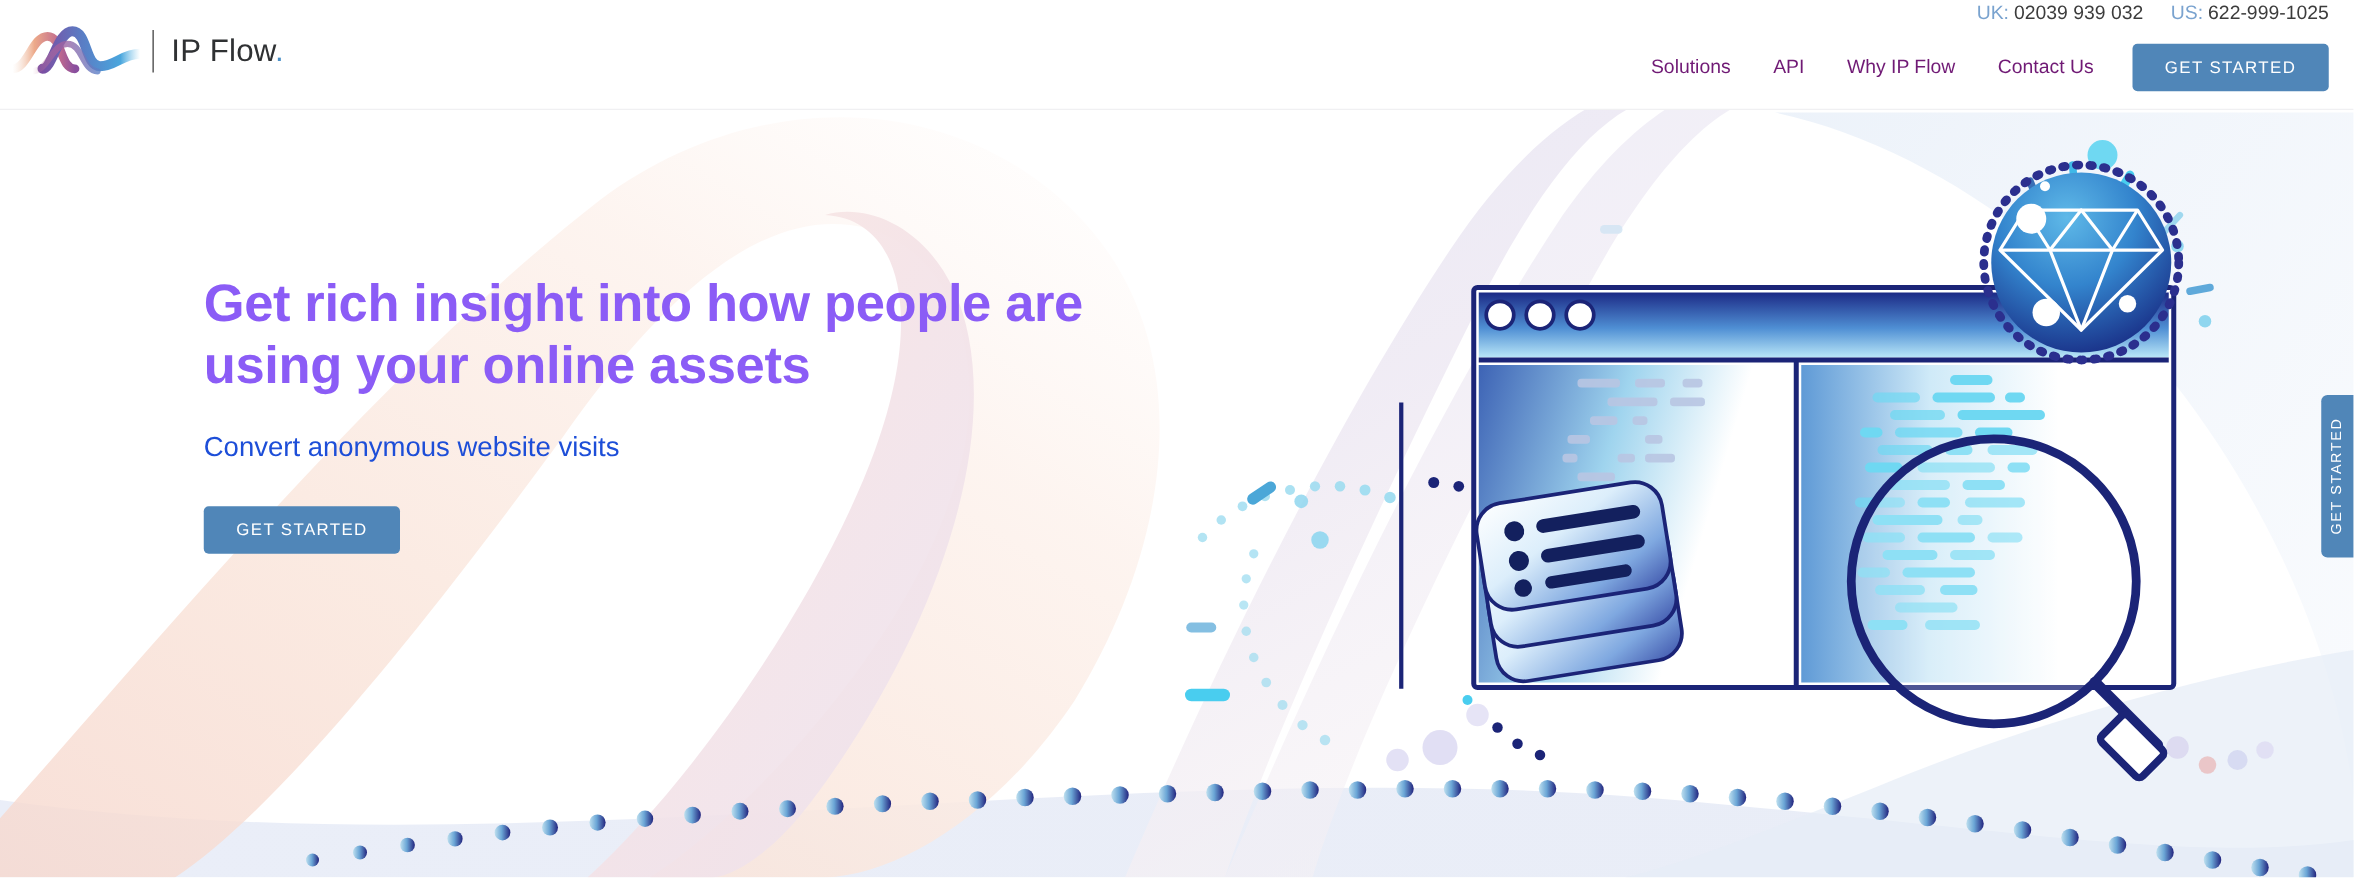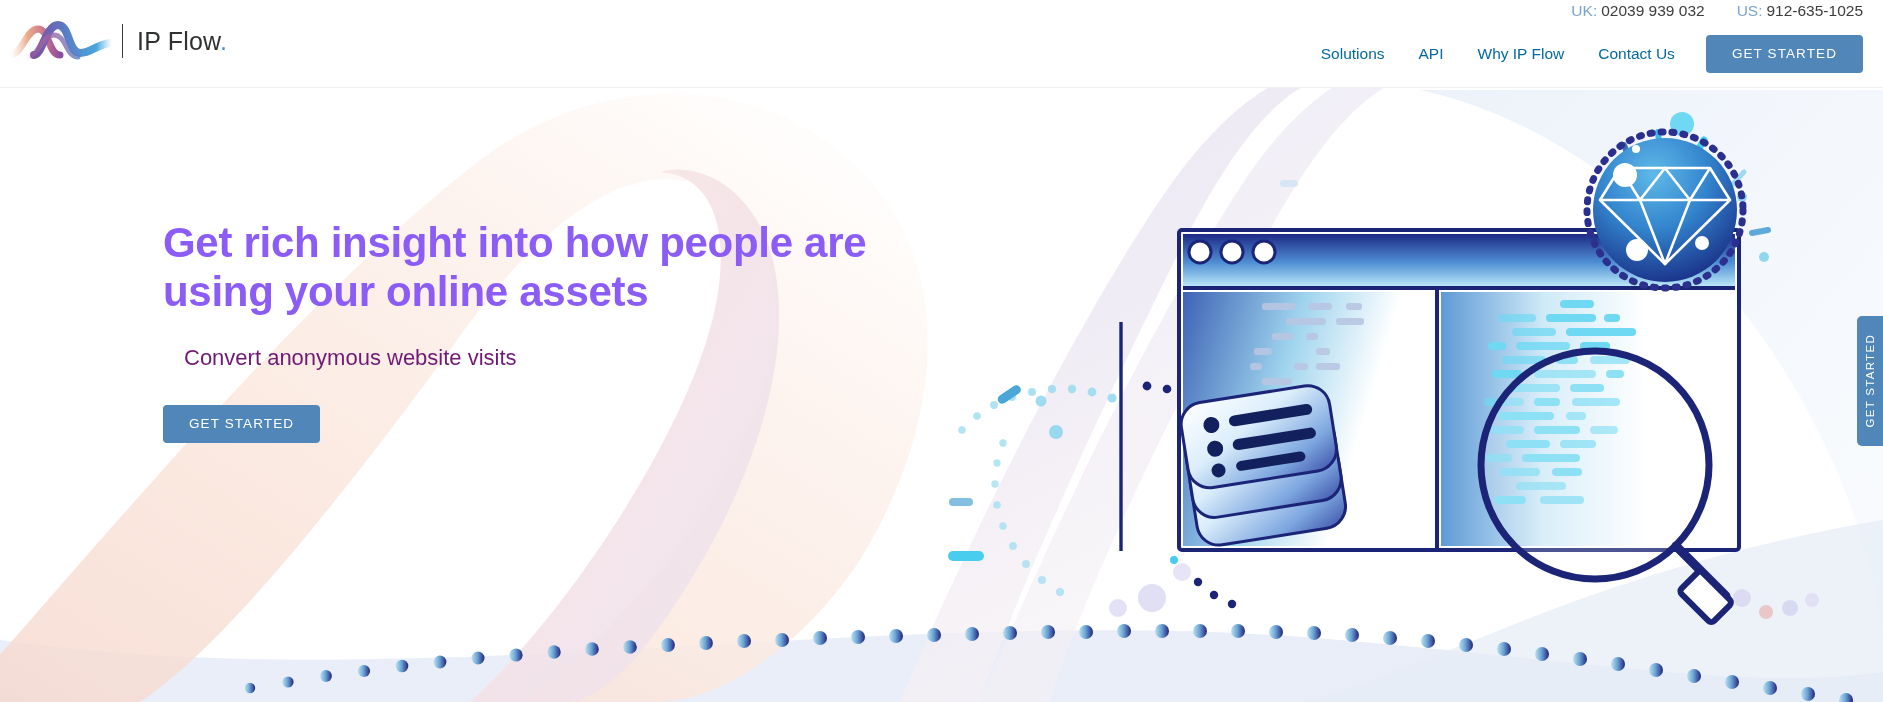--- a/index.html
+++ b/index.html
@@ -22,49 +22,49 @@
     border-bottom:1px solid #f0f0f2;
   }
   .logo-wrap { position:absolute; left:8px; top:10px; width:220px; height:62px; display:flex; align-items:center;text-align:right; }
   .logo-mark { width:112px; height:56px; }
   .logo-div { width:1px; height:34px; background:#3b3b3b; margin:0 14px 0 2px; }
   .logo-text { font-size:25px; color:#2f3133; letter-spacing:.2px; font-weight:400; white-space:nowrap; }
   .logo-text .dot { color:#4a90c8; }
 
   .phones {
     position:absolute; right:20px; top:2px;
-    display:flex; gap:32px; align-items:center;
+    display:flex; gap:22px; align-items:center;
     font-size:15.5px; color:#3c3c3c;
   }
   .phones .lbl { color:#7aa3cf; margin-right:4px; }
   .phone-item { white-space:nowrap; }
 
   .nav {
     position:absolute; right:20px; top:34px;
     display:flex; align-items:center; gap:0;
   }
   .nav a {
-    font-size:15.5px; color:#0369a1; text-decoration:none;
+    font-size:15.5px; color:#701a75; text-decoration:none;
     padding:0 17px; white-space:nowrap; line-height:40px;
   }
   .btn-primary {
     background:#5086b8; color:#ffffff; border:none; border-radius:4px;
     font-size:13.5px; letter-spacing:1.1px; font-weight:400;
     padding:0 26px; height:38px; line-height:38px; cursor:pointer;
     margin-left:14px; font-family:"Liberation Sans", sans-serif;
   }
 
   
   .hero-copy { position:absolute; left:163px; top:218px; width:760px; z-index:20; }
   .hero-title {
     font-size:42px; line-height:1.17; font-weight:700; color:#8b5cf6;
     letter-spacing:-.3px;
   }
   .hero-sub {
-    margin-top:27px; font-size:22px; line-height:1.34; color:#701a75; font-weight:400;margin-left:21px;
+    margin-top:27px; font-size:22px; line-height:1.34; color:#1d4ed8; font-weight:400;
   }
   .hero-cta {
     margin-top:32px;
     background:#5086b8; color:#fff; border:none; border-radius:4px;
     font-size:13.5px; letter-spacing:1.1px;
     padding:0 26px; height:38px; line-height:38px; cursor:pointer;
     font-family:"Liberation Sans", sans-serif;
   }
 
   
@@ -422,21 +422,21 @@
       </svg>
       <div class="logo-div"></div>
       <div class="logo-text"><span>IP Flow</span><span class="dot">.</span></div>
     </div>
 
     <div class="phones">
       <div class="phone-item">
         <span class="lbl">UK:</span><span>02039 939 032</span>
       </div>
       <div class="phone-item">
-        <span class="lbl">US:</span><span>912-635-1025</span>
+        <span class="lbl">US:</span><span>622-999-1025</span>
       </div>
     </div>
 
     <nav class="nav">
       <a href="#">Solutions</a>
       <a href="#">API</a>
       <a href="#">Why IP Flow</a>
       <a href="#">Contact Us</a>
       <button class="btn-primary">GET STARTED</button>
     </nav>

